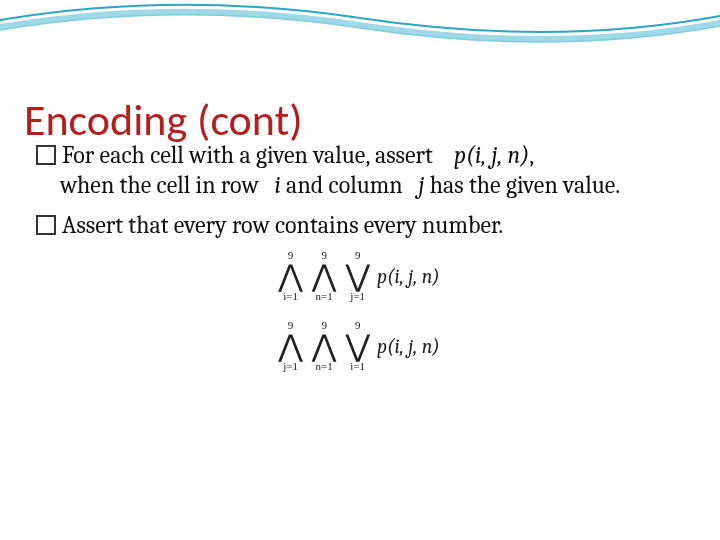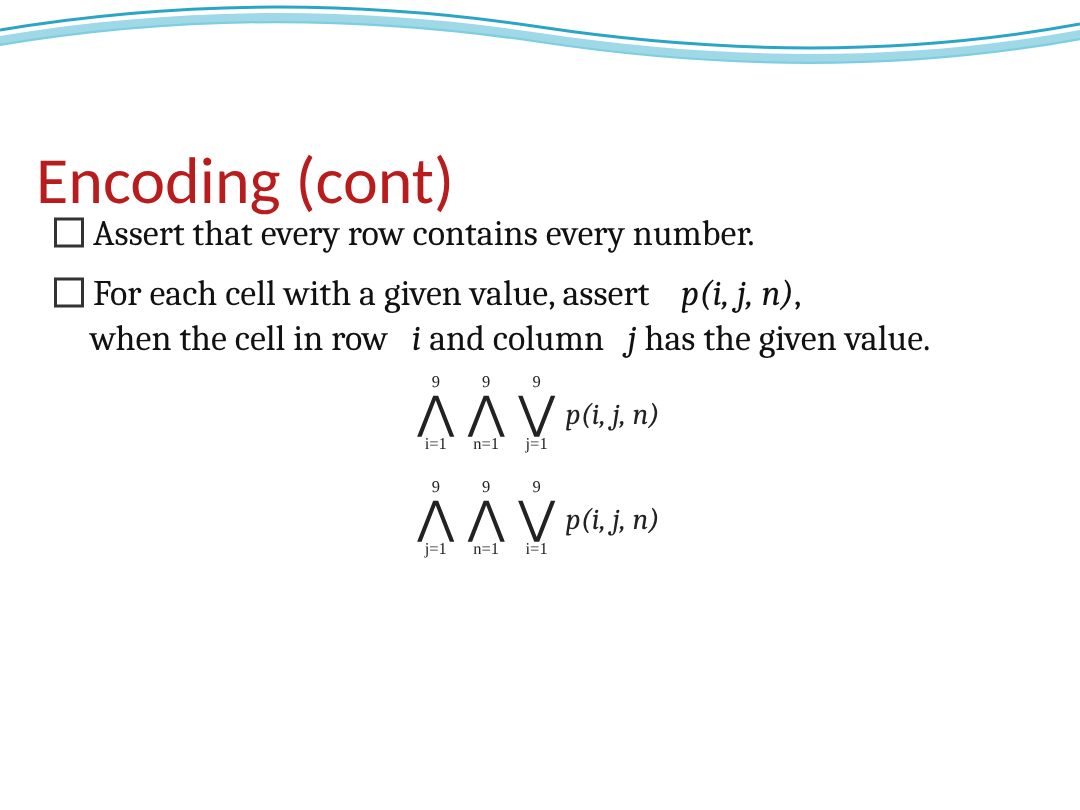--- a/index.html
+++ b/index.html
@@ -28,26 +28,26 @@
     <path d="M0 24 C120 4 240 4 360 22 C480 40 600 42 720 20 L720 26 C600 48 480 46 360 28 C240 10 120 10 0 30 Z" fill="#9fd8e6"></path>
     <path d="M0 20 C120 0 240 0 360 18 C480 36 600 38 720 16" fill="none" stroke="#2aa6c4" stroke-width="2"></path>
     <path d="M0 30 C120 10 240 10 360 28 C480 46 600 48 720 26" fill="none" stroke="#7fcde0" stroke-width="1.5"></path>
   </svg>
 
   <h1 class="title">Encoding (cont)</h1>
 
   <div class="body">
 
     <p class="bullet">
-      <span class="sq"></span><span>Assert that every row contains every number.</span>
+      <span class="sq"></span><span>For each cell with a given value, assert</span>&nbsp;&nbsp;&nbsp;&nbsp;<span class="ital">p(i, j, n)</span><span>,</span><br>
+      <span>when the cell in row</span>&nbsp;&nbsp;&nbsp;<span class="ital">i</span>&nbsp;<span>and column</span>&nbsp;&nbsp;&nbsp;<span class="ital">j</span>&nbsp;<span>has the given value.</span>
     </p>
 
     <p class="bullet">
-      <span class="sq"></span><span>For each cell with a given value, assert</span>&nbsp;&nbsp;&nbsp;&nbsp;<span class="ital">p(i, j, n)</span><span>,</span><br>
-      <span>when the cell in row</span>&nbsp;&nbsp;&nbsp;<span class="ital">i</span>&nbsp;<span>and column</span>&nbsp;&nbsp;&nbsp;<span class="ital">j</span>&nbsp;<span>has the given value.</span>
+      <span class="sq"></span><span>Assert that every row contains every number.</span>
     </p>
     <div class="fcenter">
       <span class="formula fimg">
         <span class="op"><span class="lim">9</span><span class="sym">⋀</span><span class="lim">i=1</span></span>
         <span class="op"><span class="lim">9</span><span class="sym">⋀</span><span class="lim">n=1</span></span>
         <span class="op"><span class="lim">9</span><span class="sym">⋁</span><span class="lim">j=1</span></span>
         <span class="term ital">p(i, j, n)</span>
       </span>
     </div>
 

